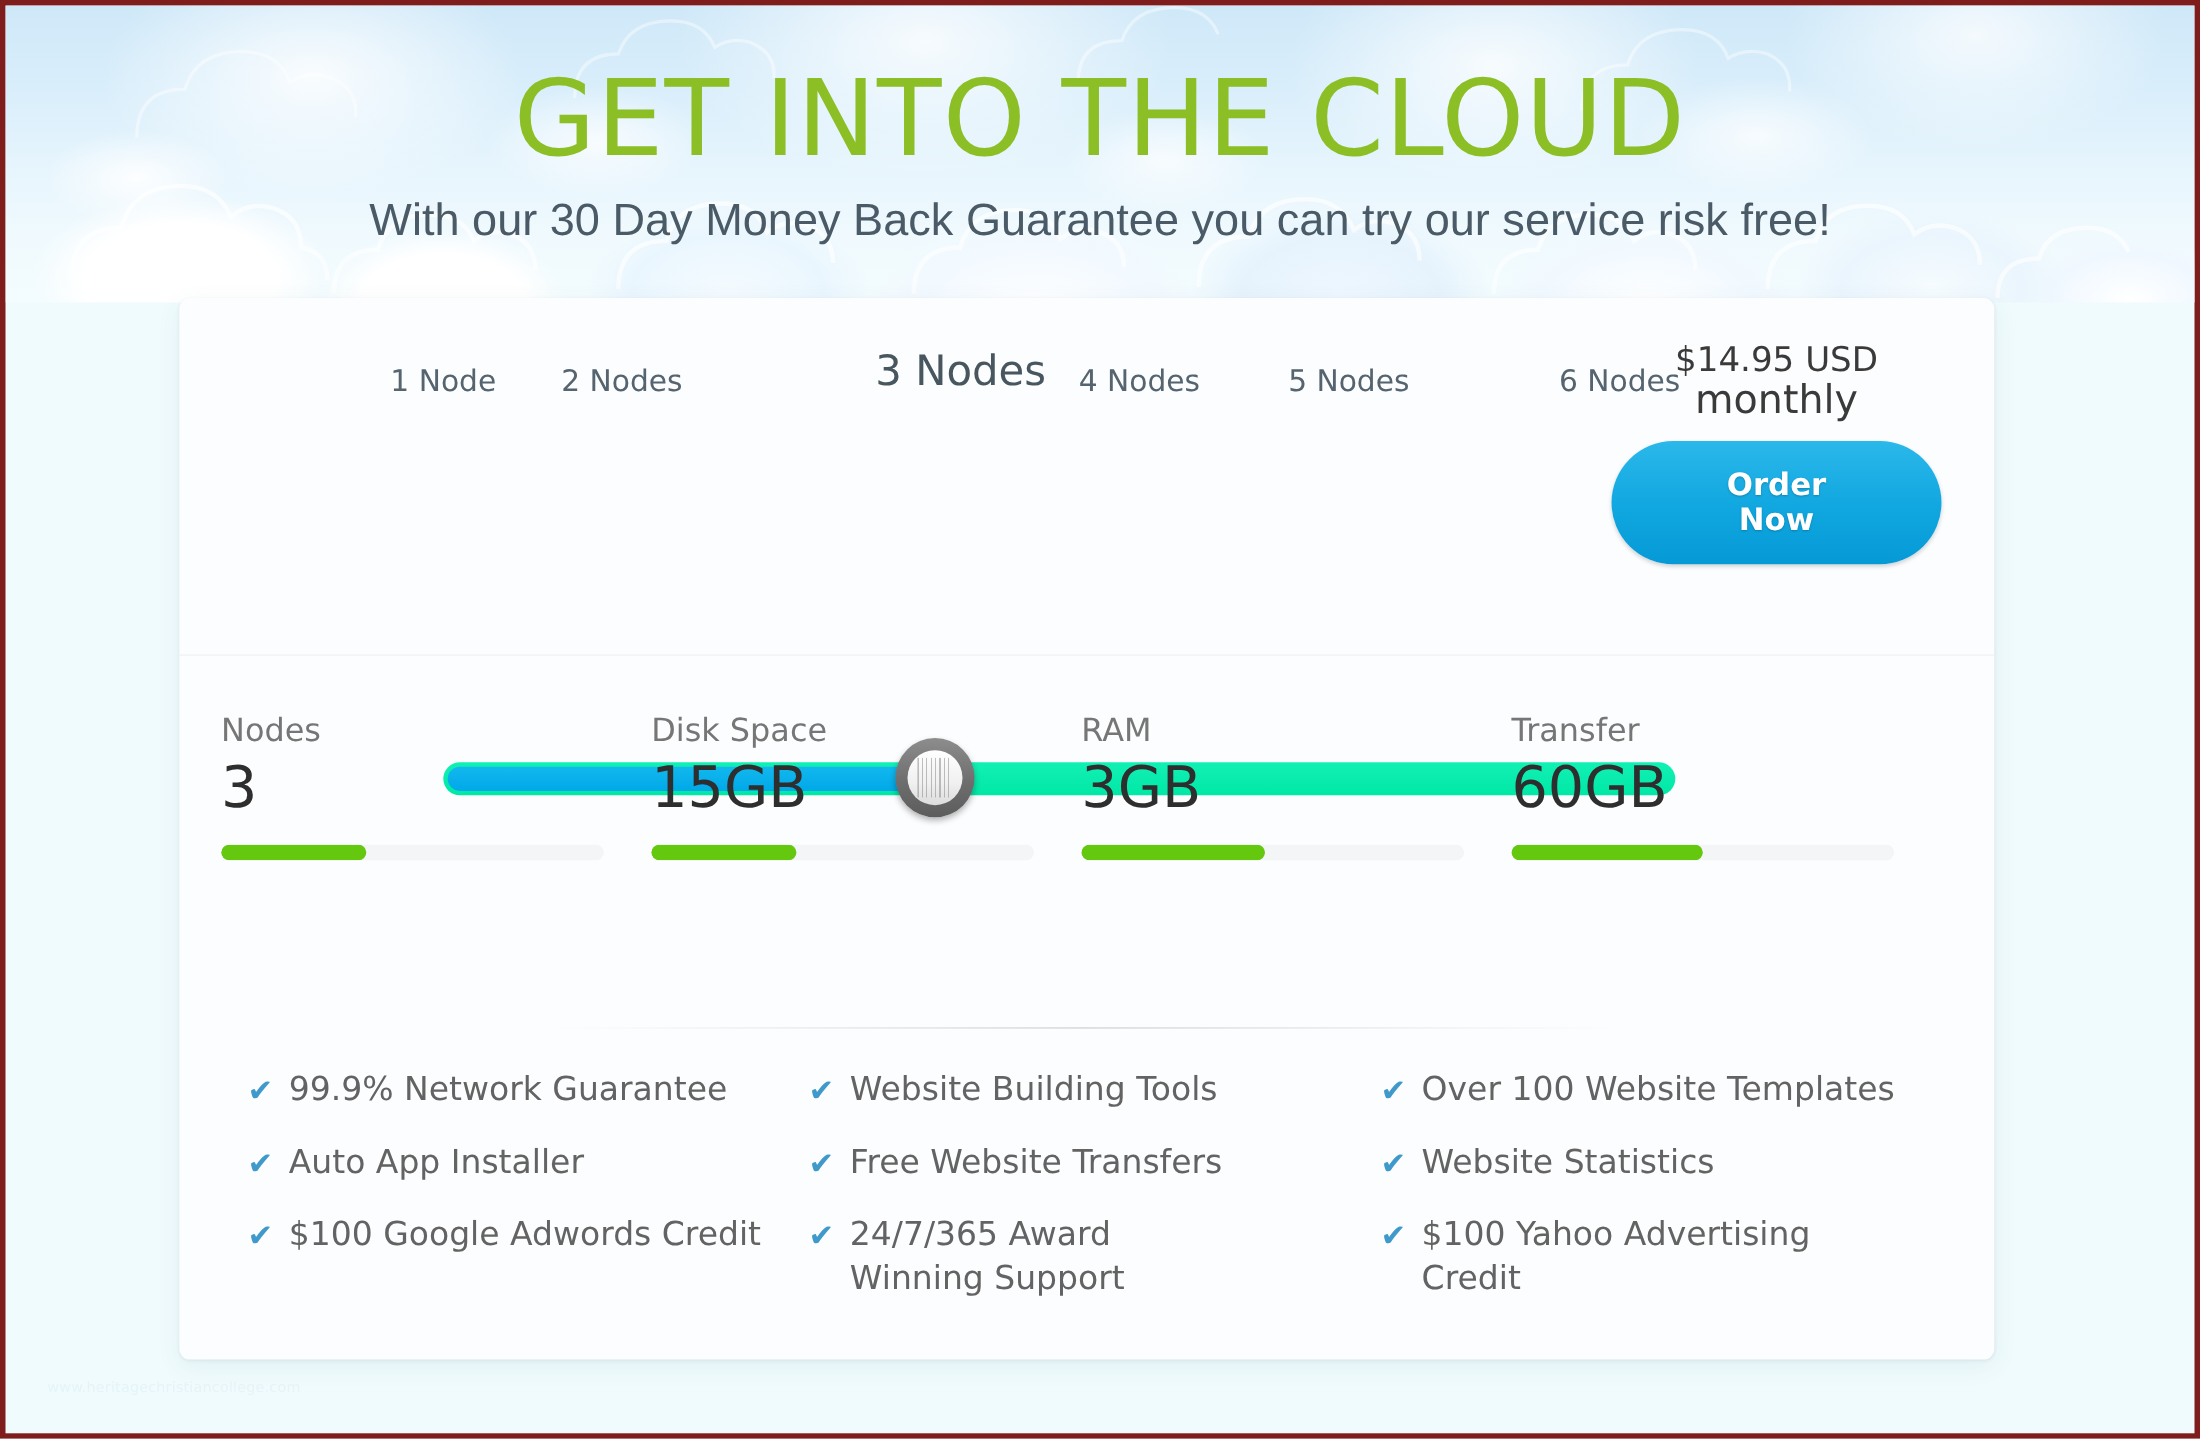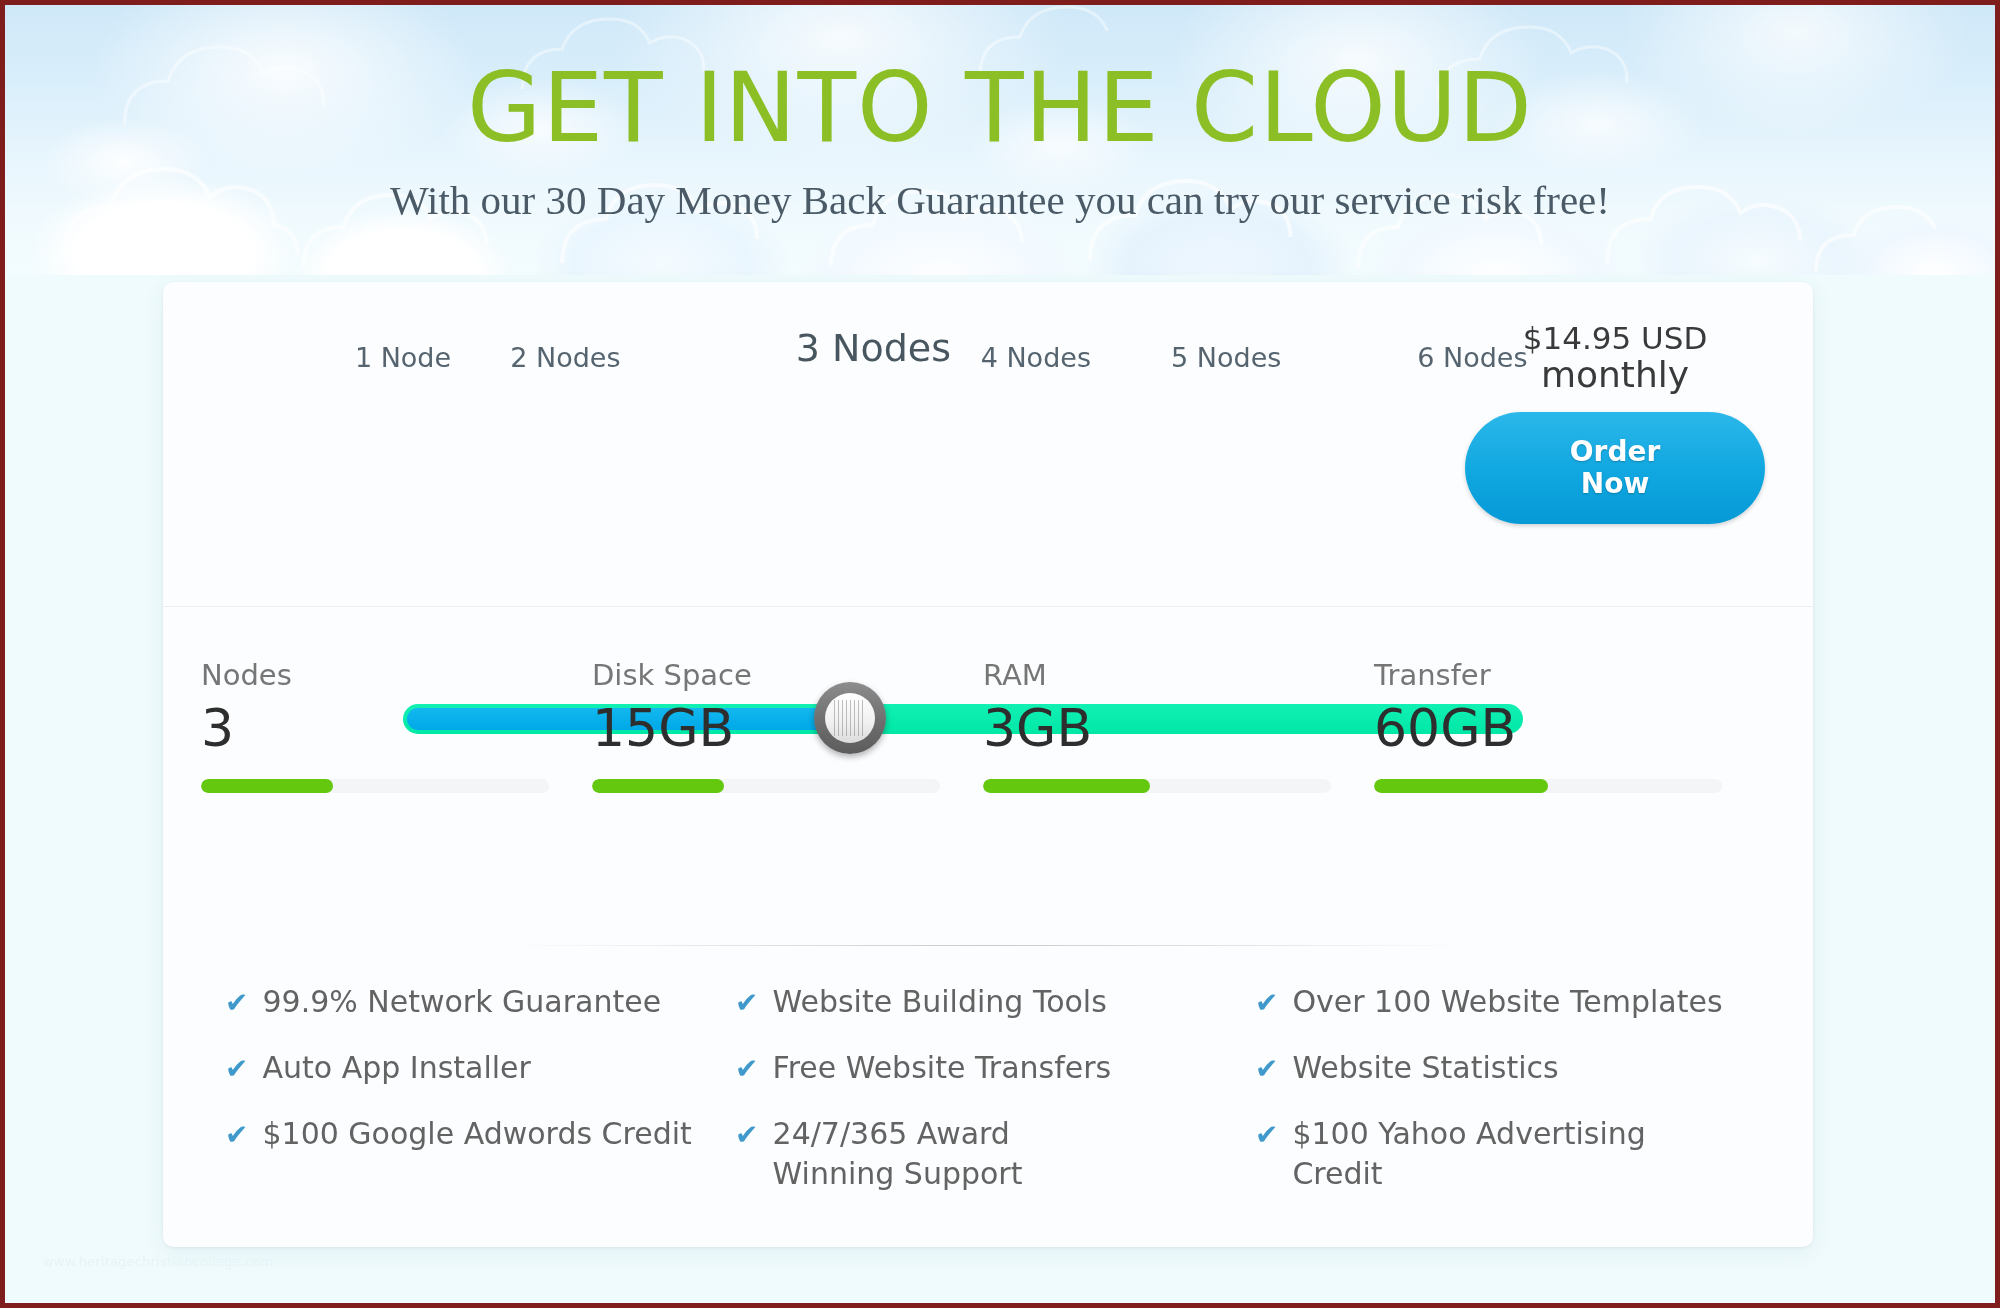--- a/index.html
+++ b/index.html
@@ -82,28 +82,28 @@
     letter-spacing: 1px;
     color: #8cbf26;
     font-family: "DejaVu Sans", sans-serif;
   }
   .hero-sub {
     margin-top: 22px;
     font-size: 41px;
     line-height: 1.1;
     font-weight: 400;
     color: #4a5a66;
-    font-family: Liberation Serif, serif;
+    font-family: Liberation Sans, sans-serif;
   }
 
   
   .card {
     position: absolute;
     left: 158px;
-    top: 277px;
+    top: 266px;
     width: 1650px;
     height: 965px;
     background: #fcfdfe;
     border-radius: 10px;
     box-shadow: 0 1px 3px rgba(80,110,130,0.10), 0 6px 22px rgba(80,110,130,0.07);
     z-index: 4;
     overflow: hidden;
   }
 
   

